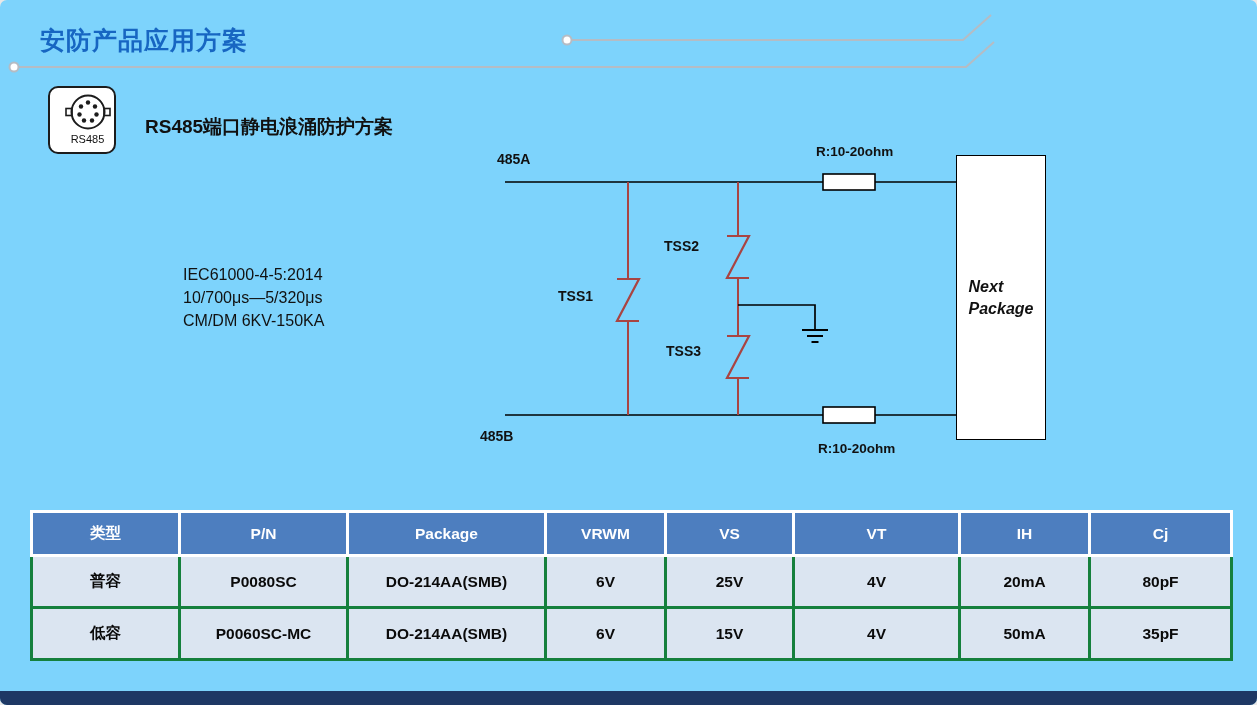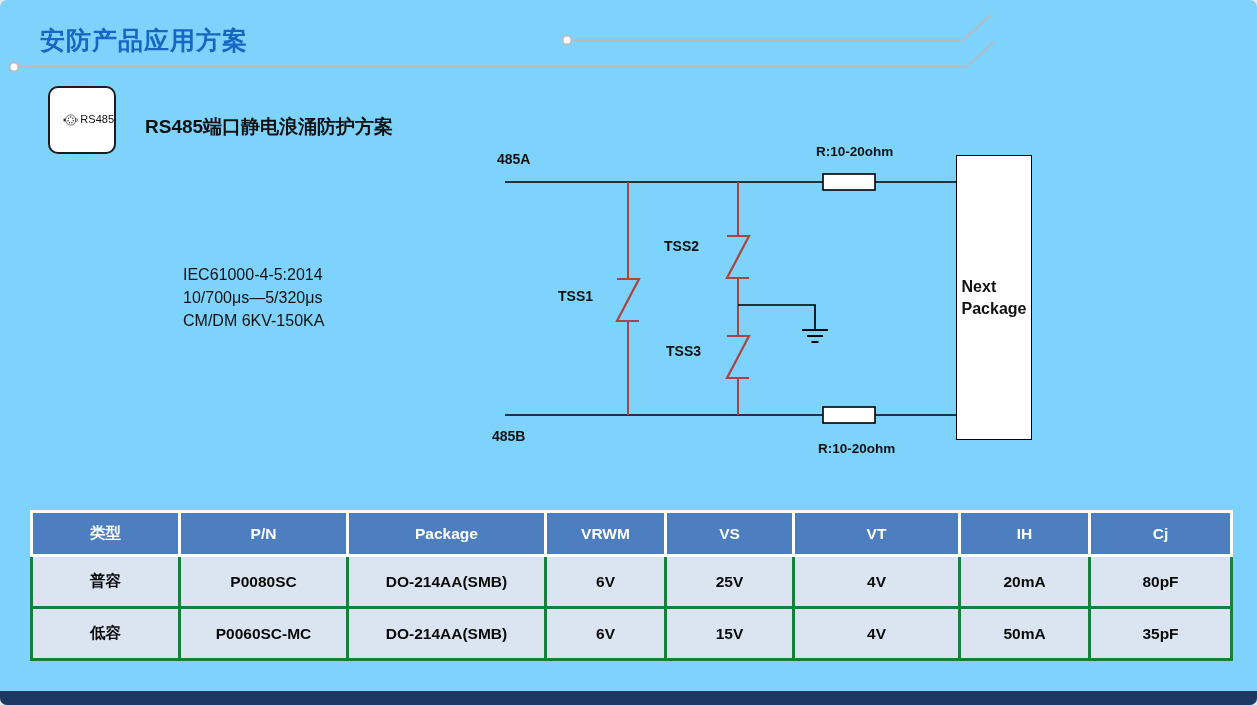--- a/index.html
+++ b/index.html
@@ -23,40 +23,40 @@
   .logo-wrap { position:absolute; left:1015px; top:14px; width:226px; height:62px; display:flex; }
   .logo-mark { width:72px; height:54px; margin-top:2px; }
   .logo-text { margin-left:6px; }
   .logo-name { font-size:28px; font-weight:900; color:#151515; letter-spacing:2px; line-height:34px; }
   .logo-sub  { font-size:11.5px; color:#2156a5; letter-spacing:3.5px; margin-top:3px; }
 
   
   .badge {
     position:absolute; left:48px; top:86px; width:68px; height:68px;
     border:2.5px solid #1c1c1c; border-radius:10px; background:#fff;
-    display:flex; flex-direction:row; align-items:center; justify-content:flex-start;padding-left:11px;
+    display:flex; flex-direction:column; align-items:center; justify-content:flex-start;padding-left:11px;
   }
   .badge-label { font-size:11px; color:#111; margin-top:-3px; }
 
   .section-heading {
     position:absolute; left:145px; top:114px;
     font-size:19px; font-weight:bold; color:#111;
   }
 
   
   .specs { position:absolute; left:183px; top:263px; font-size:16px; color:#111; line-height:23px; }
 
   
   .lbl { position:absolute; font-weight:bold; color:#111; font-size:14px; }
   .lbl-small { font-size:13.5px; }
 
   .next-box {
-    position:absolute; left:956px; top:155px; width:76px; height:285px;
+    position:absolute; left:956px; top:155px; width:90px; height:285px;
     border:1.6px solid #000; background:#fff;
-    display:flex; align-items:center; justify-content:center;
+    display:flex; align-items:center; justify-content:center;font-style:italic;
   }
   .next-box .inner { text-align:left; font-weight:bold; font-size:16px; line-height:22px; color:#111; }
 
   
   .product-table { position:absolute; left:30px; top:510px; }
   table { border-collapse:collapse; table-layout:fixed; width:1200px; }
   th {
     background:#4d7ebf; color:#ffffff; font-weight:bold; font-size:15.5px;
     height:44px; border:3px solid #ffffff; text-align:center;
   }
@@ -126,21 +126,21 @@
 
     <path d="M258,165 H335 V190" stroke="#000" stroke-width="1.7" fill="none"></path>
     <g>
       <path d="M322,190 H348" stroke="#000" stroke-width="2" fill="none"></path>
       <path d="M327,196 H343" stroke="#000" stroke-width="2" fill="none"></path>
       <path d="M331.5,202 H338.5" stroke="#000" stroke-width="2" fill="none"></path>
     </g>
   </svg>
 
   <div class="lbl" style="left:497px; top:151px;">485A</div>
-  <div class="lbl" style="left:492px; top:428px;">485B</div>
+  <div class="lbl" style="left:480px; top:428px;">485B</div>
   <div class="lbl lbl-small" style="left:816px; top:144px;">R:10-20ohm</div>
   <div class="lbl lbl-small" style="left:818px; top:441px;">R:10-20ohm</div>
   <div class="lbl" style="left:558px; top:288px;">TSS1</div>
   <div class="lbl" style="left:664px; top:238px;">TSS2</div>
   <div class="lbl" style="left:666px; top:343px;">TSS3</div>
 
   <div class="next-box">
     <div class="inner">
       <div>Next</div>
       <div>Package</div>

